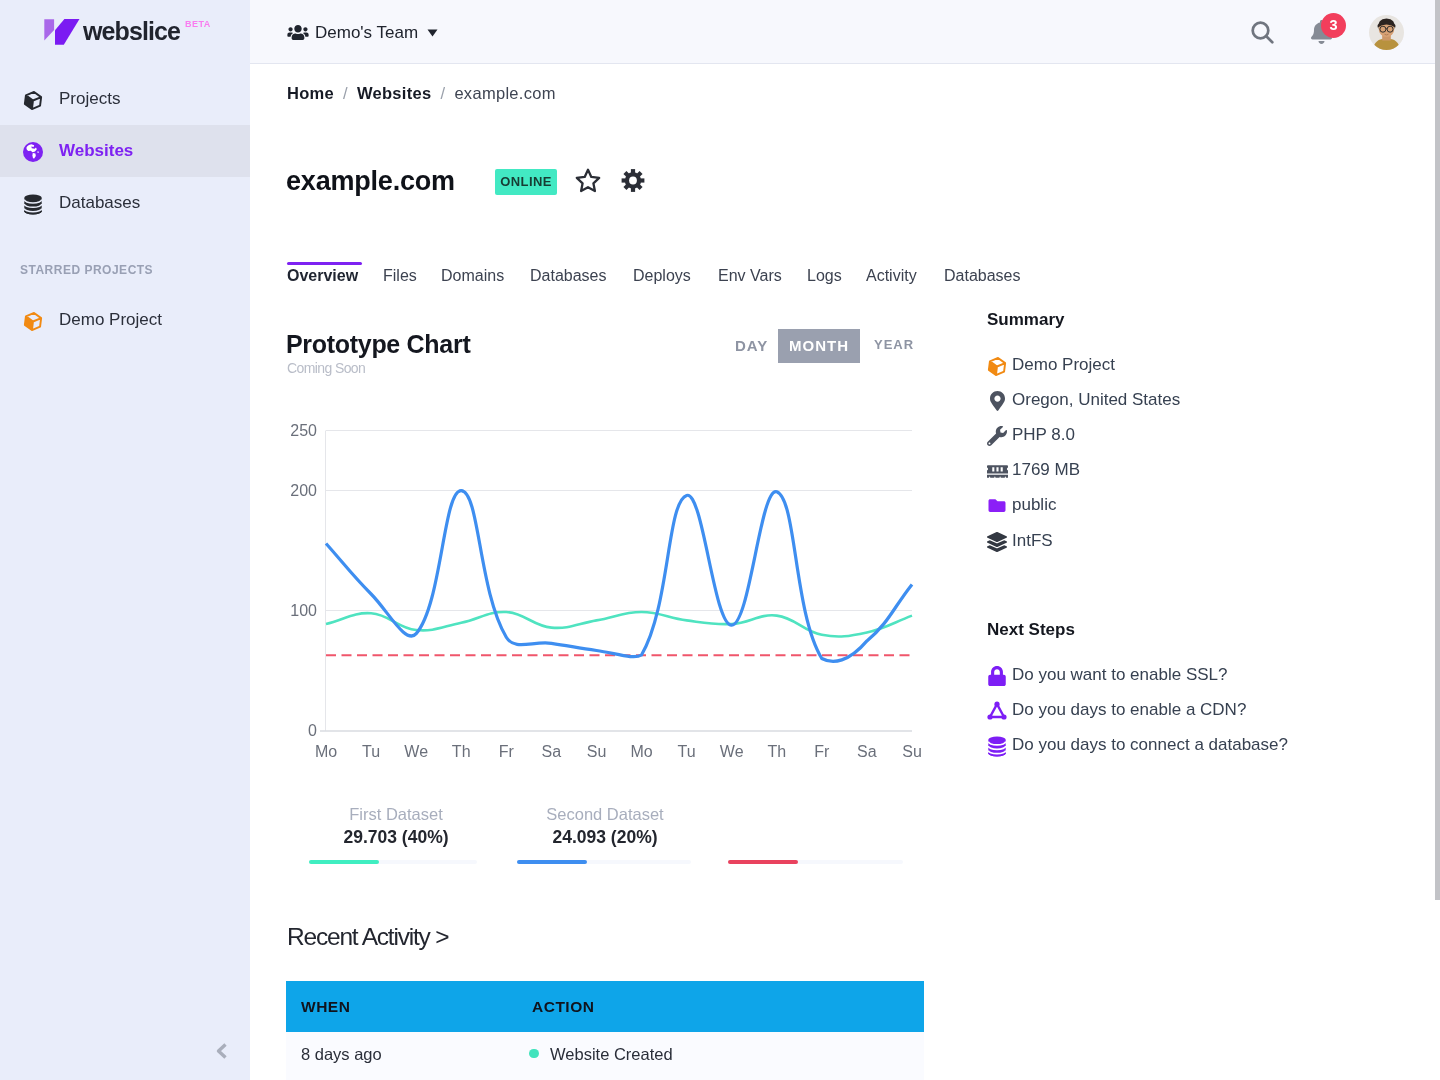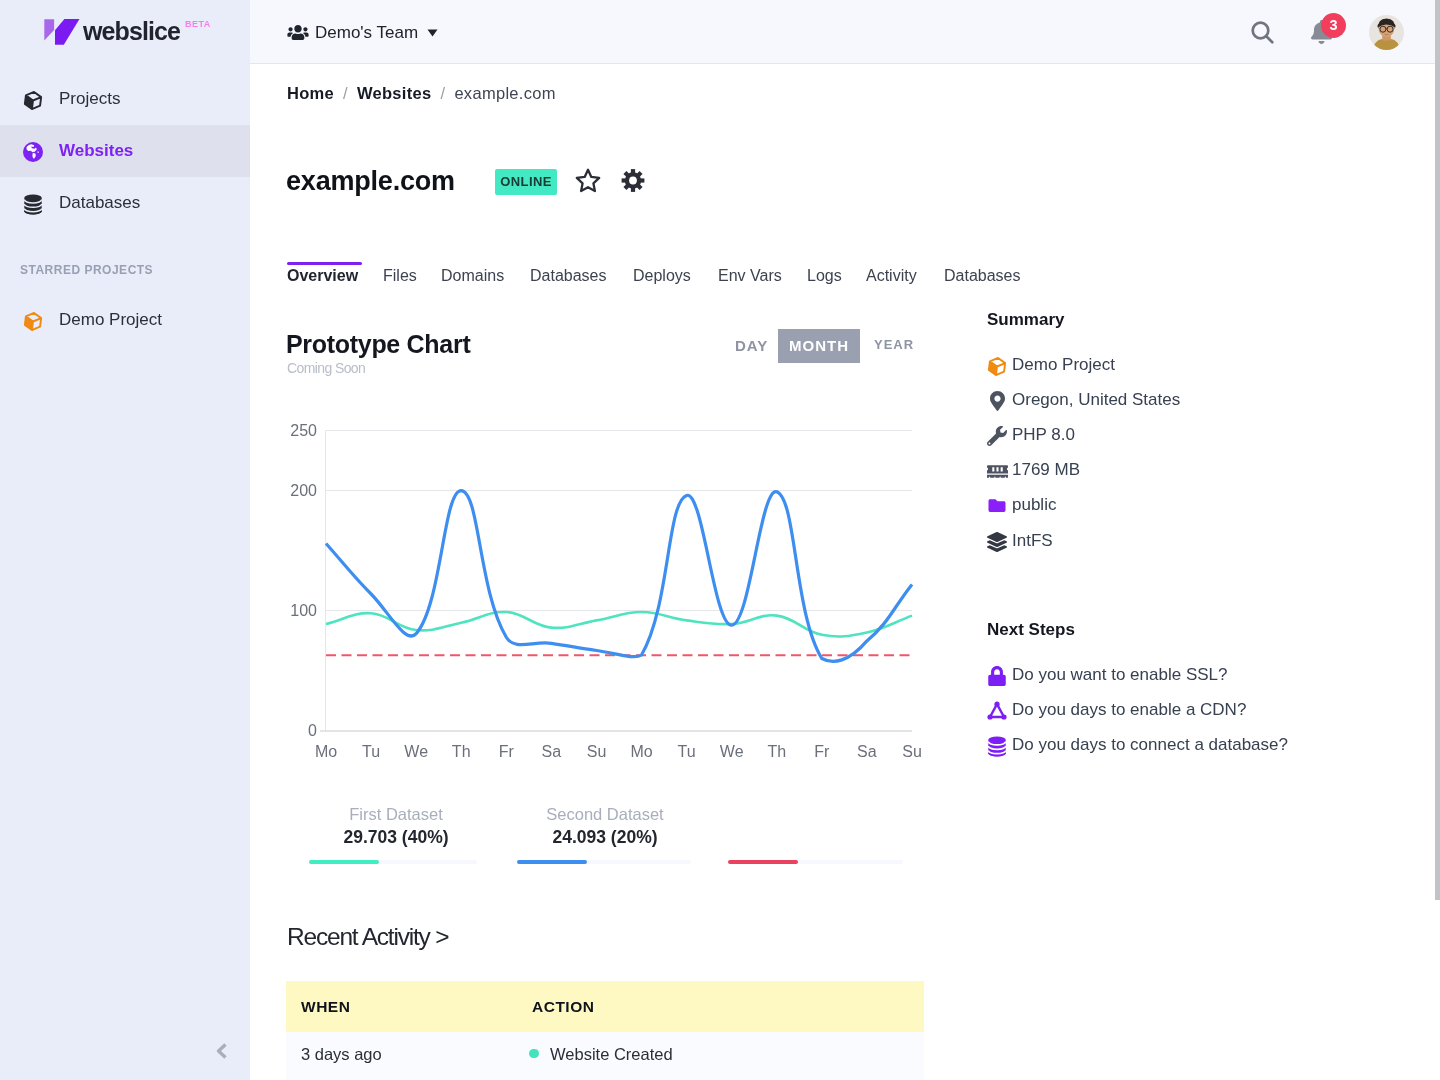--- a/index.html
+++ b/index.html
@@ -219,26 +219,26 @@
     <div class="val">24.093 (20%)</div>
   </div>
   <div class="abs" style="left:267px; top:794.5px; width:174px; height:4px; background:#f6f8fd; border-radius:2px;">
       <div style="width:70px; height:4px; background:#3e8ef0; border-radius:2px;"></div>
     </div>
   <div class="abs" style="left:477.5px; top:794.5px; width:175px; height:4px; background:#f6f8fd; border-radius:2px;">
       <div style="width:70px; height:4px; background:#e9425e; border-radius:2px;"></div>
     </div>
 
   <div class="abs" style="left:37px; top:858px; font-size:24.5px; font-weight:500; color:#23262f; letter-spacing:-1.2px;">Recent Activity &gt;</div>
-  <div class="abs" style="left:36px; top:916px; width:638px; height:51px; background:#fef9c3;">
+  <div class="abs" style="left:36px; top:916px; width:638px; height:51px; background:#0ea5e9;">
     <div class="abs" style="left:15px; top:17px; font-size:15.5px; font-weight:bold; color:#10131c; letter-spacing:0.5px;">WHEN</div>
     <div class="abs" style="left:246px; top:17px; font-size:15.5px; font-weight:bold; color:#10131c; letter-spacing:0.5px;">ACTION</div>
   </div>
   <div class="abs" style="left:36px; top:967px; width:638px; height:48px; background:#fafbff;">
-    <div class="abs" style="left:15px; top:13px; font-size:16.5px; color:#2a2e39;">3 days ago</div>
+    <div class="abs" style="left:15px; top:13px; font-size:16.5px; color:#2a2e39;">8 days ago</div>
     <div class="abs" style="left:243px; top:16.5px; width:9.5px; height:9.5px; border-radius:50%; background:#42e3bd;"></div>
     <div class="abs" style="left:264px; top:13px; font-size:16.5px; color:#2a2e39;">Website Created</div>
   </div>
 
   <div class="abs" style="left:737px; top:245px; font-size:17px; font-weight:bold; color:#14171f;">Summary</div>
   <div class="sumitem" style="top:290px;">
     <svg class="ic" width="20" height="21" viewBox="0 0 24 24">
       <g transform="rotate(7 12 12)">
         <path d="M12 1.6 L21.2 6.8 L21.2 17.2 L12 22.4 L2.8 17.2 L2.8 6.8 Z M12 12 L12 22.4 M12 12 L21.2 6.8 M12 12 L2.8 6.8" fill="none" stroke="#f18a13" stroke-width="2.3" stroke-linejoin="round"></path>
         <path d="M2.8 6.8 L12 12 L12 22.4 L2.8 17.2 Z" fill="#f18a13"></path>

